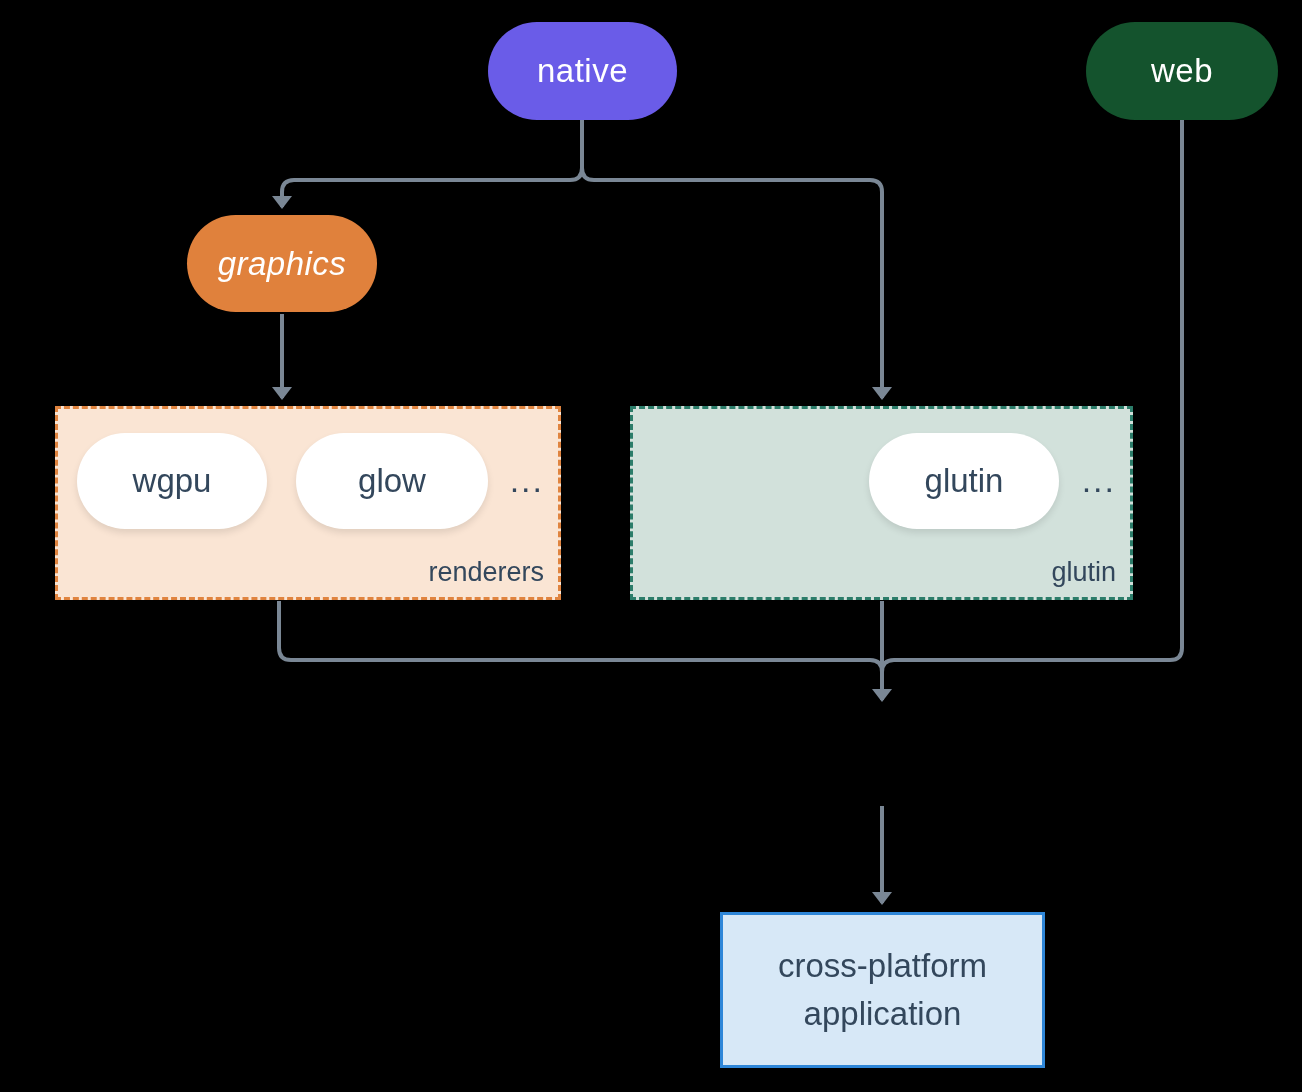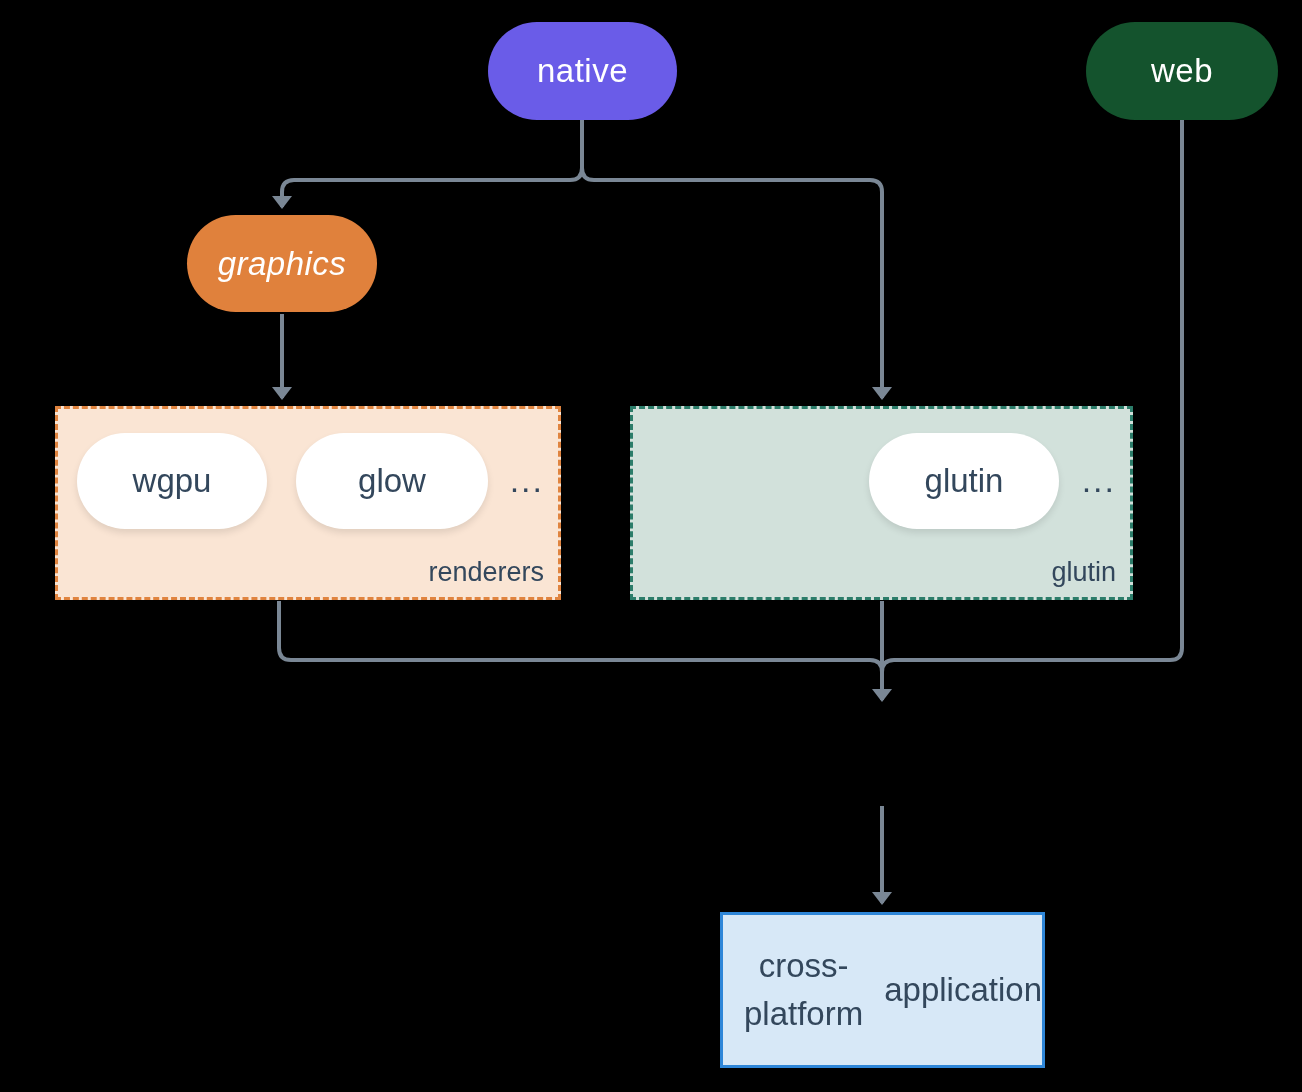--- a/index.html
+++ b/index.html
@@ -58,21 +58,21 @@
     color: #33475C; font-size: 27px;
   }
 
   .app-box {
     position: absolute;
     left: 720px; top: 912px;
     width: 325px; height: 156px;
     box-sizing: border-box;
     background: #D7E8F7;
     border: 3px solid #2E86D8;
-    display: flex; flex-direction: row;
+    display: flex; flex-direction: column;
     align-items: center; justify-content: center;
     color: #33475C;
     font-size: 33px;
     line-height: 48px;
     text-align: center;
   }
 </style>
 </head>
 <body>
 

